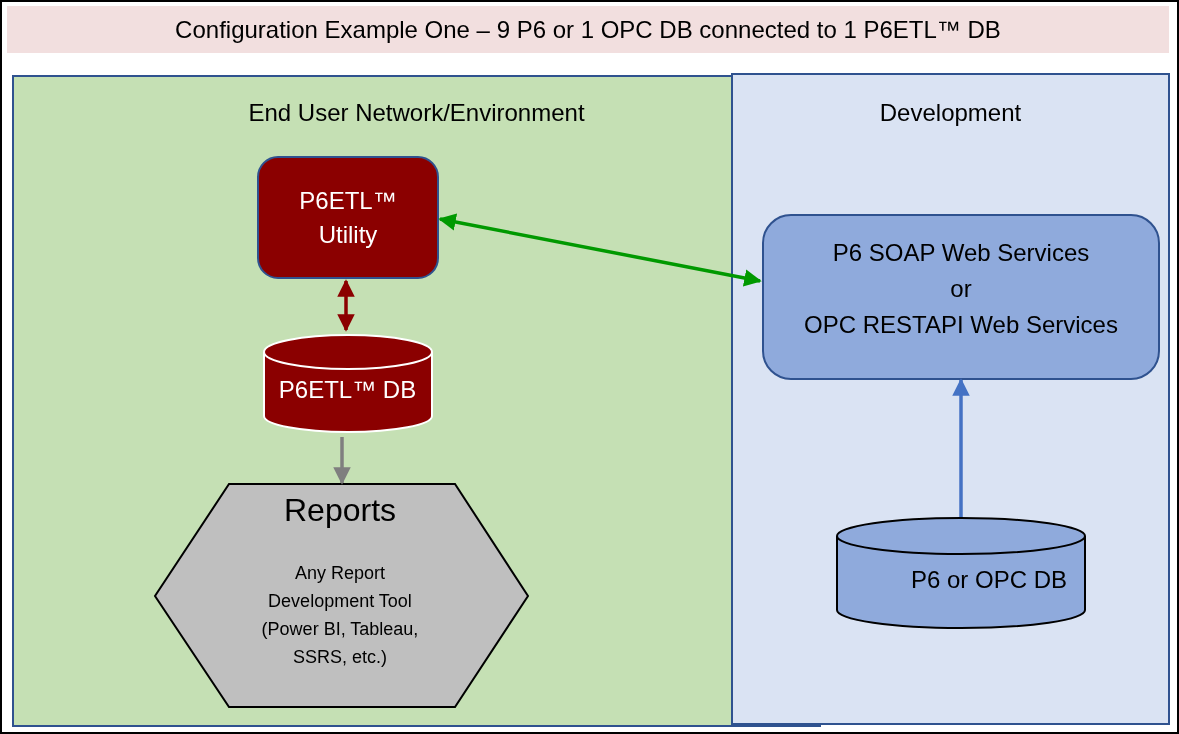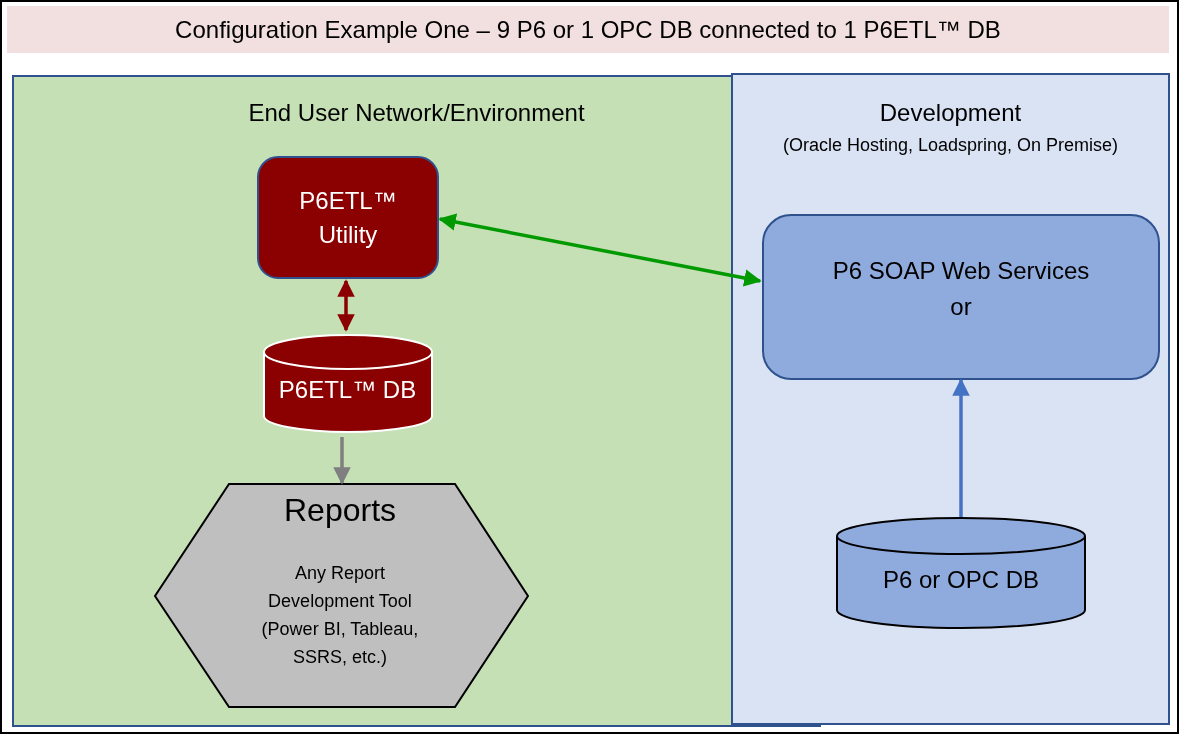--- a/index.html
+++ b/index.html
@@ -19,38 +19,37 @@
     .region-env .region-subtitle { position: absolute; left: 0; right: 0; top: 60px;
                                    text-align: center; font-size: 18px; }
     svg.diagram { position: absolute; left: 0; top: 0; width: 1179px; height: 734px; pointer-events: none; }
     .node-label { position: absolute; text-align: center; display: flex; flex-direction: column;
                   align-items: center; justify-content: center; }
     .utility-label { left: 258px; top: 157px; width: 180px; height: 121px; color: #fff; font-size: 24px; line-height: 34px; }
     .etldb-label { left: 263px; top: 360px; width: 169px; height: 60px; color: #fff; font-size: 24px; }
     .reports-title { left: 230px; top: 488px; width: 220px; height: 44px; font-size: 32px; }
     .reports-desc { left: 220px; top: 560px; width: 240px; height: 110px; font-size: 18px; line-height: 28px; }
     .ws-label { left: 763px; top: 215px; width: 396px; height: 148px; font-size: 24px; line-height: 36px; }
-    .p6db-label { left: 836px; top: 555px; width: 250px; height: 50px; font-size: 24px; }
+    .p6db-label { left: 836px; top: 555px; width: 250px; height: 50px; font-size: 24px; padding-left: 28px; }
   </style>
 </head>
 <body>
 
 <div class="frame"></div>
 
 <div class="title-bar">
   <span>Configuration Example One – 9 P6 or 1 OPC DB connected to 1 P6ETL™ DB</span>
 </div>
 
 <div class="region region-user">
   <div class="region-title">End User Network/Environment</div>
 </div>
 
 <div class="region region-env">
   <div class="region-title">Development</div>
-  <div class="region-subtitle">(Oracle Hosting, Loadspring, On Premise)</div>
 </div>
 
 <svg class="diagram" viewBox="0 0 1179 734">
   <defs>
     <marker id="ah-green" viewBox="0 0 10 10" refX="9" refY="5" markerWidth="5" markerHeight="5" orient="auto-start-reverse">
       <path d="M0,0 L10,5 L0,10 z" fill="#009900"></path>
     </marker>
     <marker id="ah-red" viewBox="0 0 10 10" refX="9" refY="5" markerWidth="5" markerHeight="5" orient="auto-start-reverse">
       <path d="M0,0 L10,5 L0,10 z" fill="#8b0000"></path>
     </marker>
@@ -95,15 +94,16 @@
 <div class="node-label reports-desc">
   <div>Any Report</div>
   <div>Development Tool</div>
   <div>(Power BI, Tableau,</div>
   <div>SSRS, etc.)</div>
 </div>
 
 <div class="node-label ws-label">
   <div>P6 SOAP Web Services</div>
   <div>or</div>
+  <div>OPC RESTAPI Web Services</div>
 </div>
 
 <div class="node-label p6db-label">P6 or OPC DB</div>
 
 </body></html>

